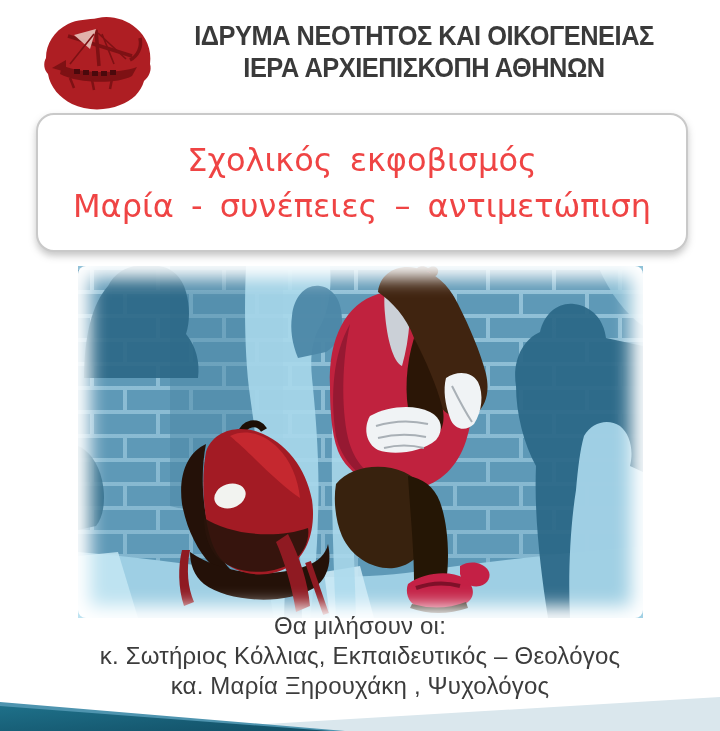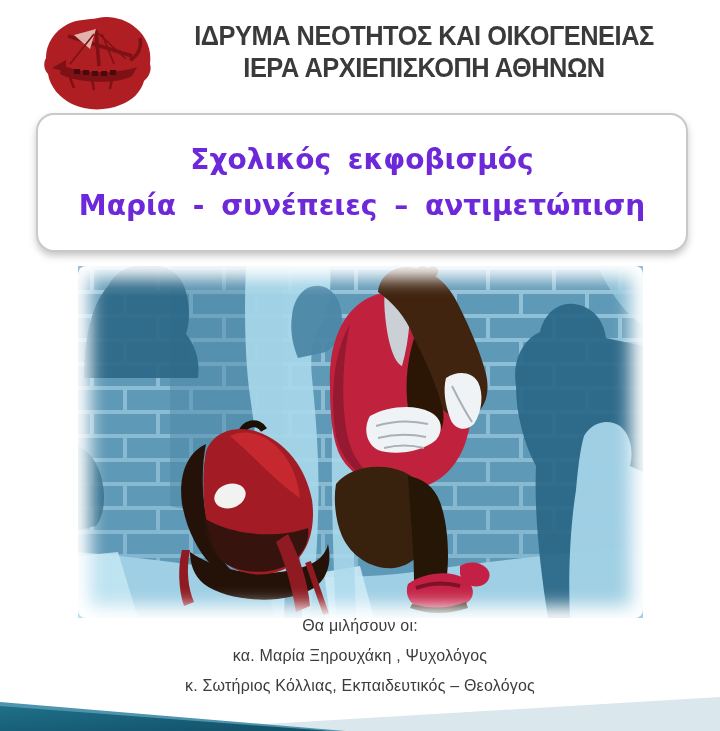--- a/index.html
+++ b/index.html
@@ -16,35 +16,35 @@
   }
   .org-line{font-size:27px;line-height:32px;letter-spacing:-.5px;white-space:nowrap;}
   
   .title-box{
     position:absolute;left:36px;top:113px;width:648px;height:135px;
     background:#ffffff;border:2px solid #c9c9c9;border-radius:18px;
     box-shadow:0 4px 7px rgba(130,130,130,.45);
     display:flex;flex-direction:column;align-items:center;justify-content:center;
   }
   .title-line{
-    font-family:"DejaVu Sans",sans-serif;font-weight:bold;
-    color:#6d28d9;font-size:28px;line-height:46px;
+    font-family:"DejaVu Sans",sans-serif;font-weight:normal;
+    color:#ef4444;font-size:32px;line-height:46px;
     word-spacing:7px;white-space:nowrap;
   }
   
   .illustration{position:absolute;left:78px;top:266px;width:565px;height:352px;}
   .illustration svg{display:block;width:565px;height:352px;}
   .feather{
     position:absolute;inset:0;pointer-events:none;border-radius:8px;
     box-shadow:inset 0 0 18px 12px #ffffff;
   }
   
   .speakers{
     position:absolute;left:0;right:0;top:611px;text-align:center;
-    color:#3c3c3c;font-size:16px;line-height:30px;letter-spacing:.2px;
+    color:#3c3c3c;font-size:24px;line-height:30px;letter-spacing:.2px;
   }
   
   .footer-deco{position:absolute;left:0;bottom:0;width:720px;height:46px;}
 </style>
 </head>
 <body>
 
 <div id="poster">
 
   <header>
@@ -150,22 +150,22 @@
         <path d="M330,318 C346,306 372,304 386,312 C396,318 398,330 390,336 C380,344 352,346 338,340 C330,336 327,326 330,318 Z" fill="#C42045"></path>
         <path d="M338,322 q22,-8 44,-2" stroke="#7E1028" stroke-width="4" fill="none"></path>
         <path d="M334,338 q28,8 54,-2 l2,6 q-30,10 -58,0 Z" fill="#1F1205"></path>
       </g>
     </svg>
     <div class="feather"></div>
   </figure>
 
   <section class="speakers">
     <div>Θα μιλήσουν οι:</div>
+    <div>κ. Σωτήριος Κόλλιας, Εκπαιδευτικός – Θεολόγος</div>
     <div>κα. Μαρία Ξηρουχάκη , Ψυχολόγος</div>
-    <div>κ. Σωτήριος Κόλλιας, Εκπαιδευτικός – Θεολόγος</div>
   </section>
 
   <svg class="footer-deco" viewBox="0 0 720 46">
     <defs>
       <linearGradient id="tealGrad" x1="0" y1="0" x2="1" y2="1">
         <stop offset="0" stop-color="#1E7089"></stop>
         <stop offset="1" stop-color="#124F66"></stop>
       </linearGradient>
     </defs>
     <polygon points="150,46 720,12 720,46" fill="#DAE7ED"></polygon>

